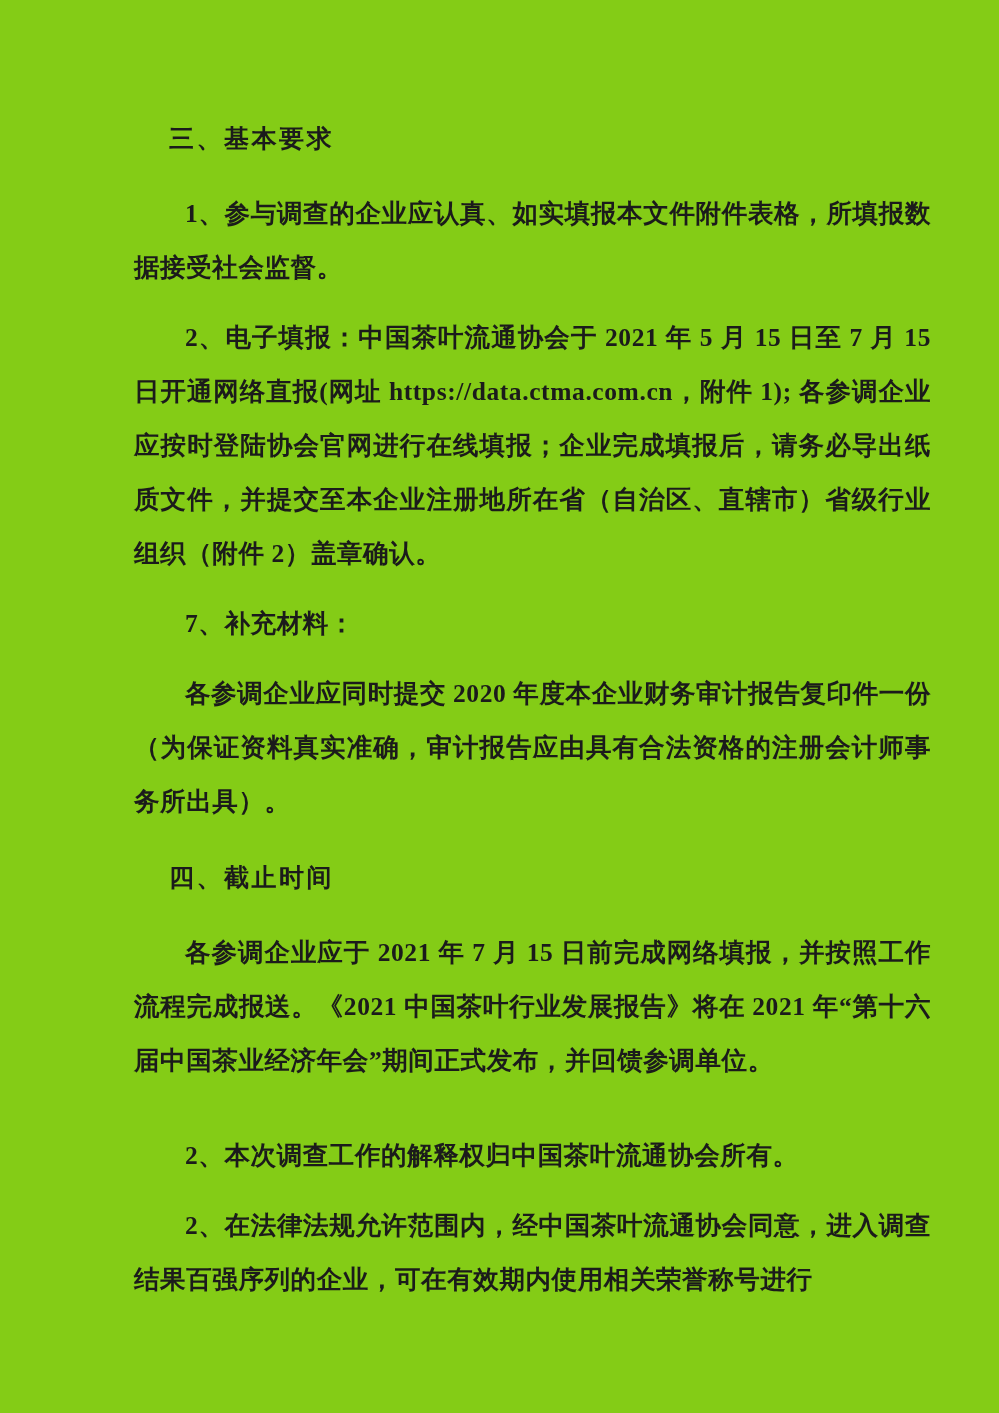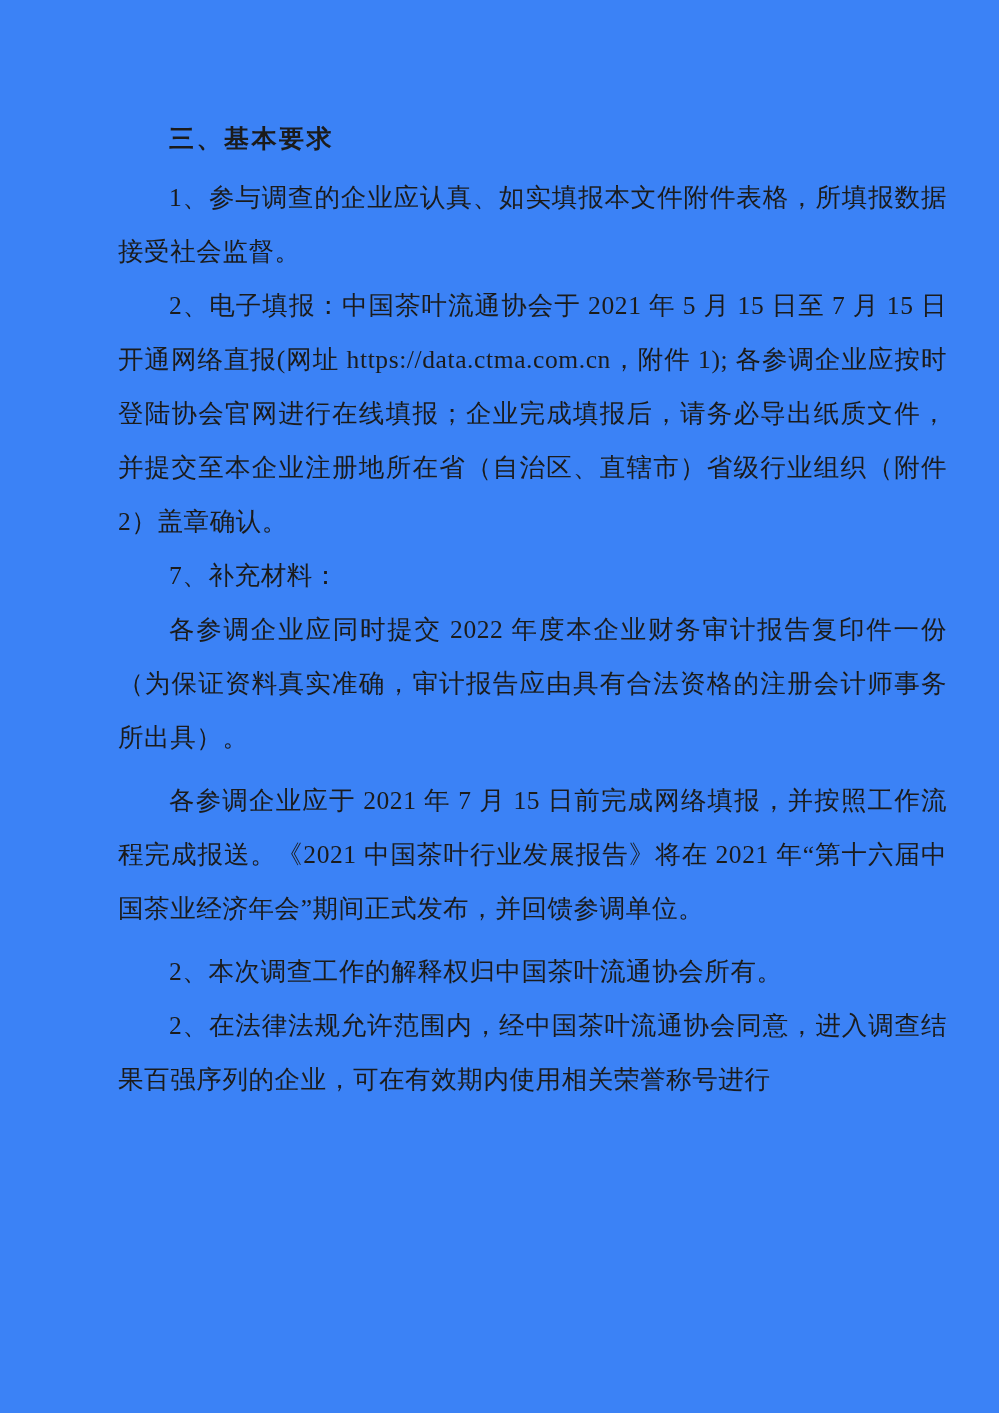--- a/index.html
+++ b/index.html
@@ -11,67 +11,69 @@
     height: 1413px;
     background: #ffffff;
     font-family: "Liberation Serif", "DejaVu Serif", serif;
     color: #1a1a1a;
     overflow: hidden;
   }
   .page {
     position: relative;
     width: 999px;
     height: 1413px;
-    background: #3b82f6;
+    background: #84cc16;
     box-sizing: border-box;
     padding: 112px 52px 60px 118px;
   }
   .doc-body {
     font-size: 25.5px;
     line-height: 54px;
     letter-spacing: 0.6px;
     color: #1b1b1b;
   }
   .section-heading {
     font-weight: bold;
     letter-spacing: 2.5px;
     margin: 0 0 2px 0;
     text-indent: 51px;
     font-size: 25px;
   }
   .para {
-    margin: 0;
+    margin: 16px;
     text-indent: 51px;
     text-align: justify;
     text-justify: inter-ideograph;
     font-size: 25.5px;
+    font-weight: bold;
   }
   .spacer-sm { height: 3px; }
   .spacer-md { height: 6px; }
 </style>
 </head>
 <body>
 
 <div class="page">
   <div class="doc-body">
 
     <h2 class="section-heading">三、基本要求</h2>
 
     <div class="spacer-sm"></div>
 
     <p class="para">1、参与调查的企业应认真、如实填报本文件附件表格，所填报数据接受社会监督。</p>
 
     <p class="para">2、电子填报：中国茶叶流通协会于 2021 年 5 月 15 日至 7 月 15 日开通网络直报(网址 https://data.ctma.com.cn，附件 1); 各参调企业应按时登陆协会官网进行在线填报；企业完成填报后，请务必导出纸质文件，并提交至本企业注册地所在省（自治区、直辖市）省级行业组织（附件 2）盖章确认。</p>
 
     <p class="para">7、补充材料：</p>
 
-    <p class="para">各参调企业应同时提交 2022 年度本企业财务审计报告复印件一份（为保证资料真实准确，审计报告应由具有合法资格的注册会计师事务所出具）。</p>
+    <p class="para">各参调企业应同时提交 2020 年度本企业财务审计报告复印件一份（为保证资料真实准确，审计报告应由具有合法资格的注册会计师事务所出具）。</p>
 
     <div class="spacer-md"></div>
 
+    <h2 class="section-heading">四、截止时间</h2>
 
     <div class="spacer-sm"></div>
 
     <p class="para">各参调企业应于 2021 年 7 月 15 日前完成网络填报，并按照工作流程完成报送。《2021 中国茶叶行业发展报告》将在 2021 年“第十六届中国茶业经济年会”期间正式发布，并回馈参调单位。</p>
 
     <div class="spacer-md"></div>
 
 
     <div class="spacer-sm"></div>
 

